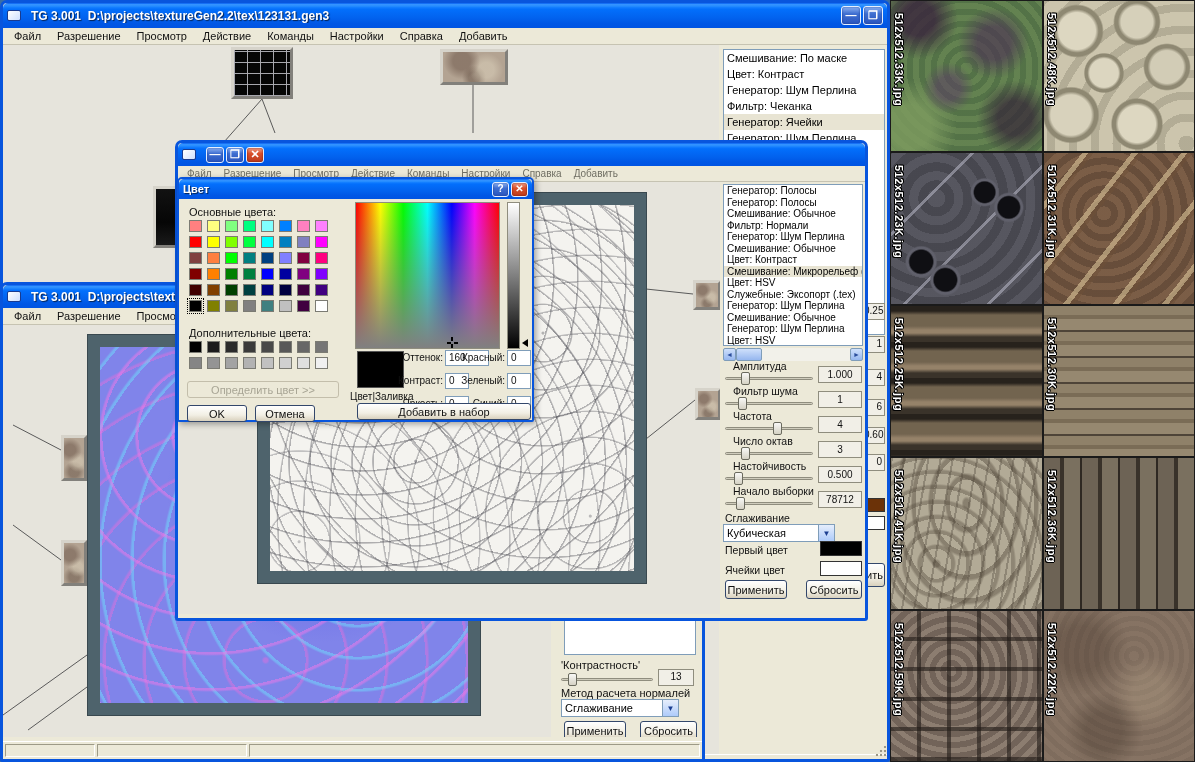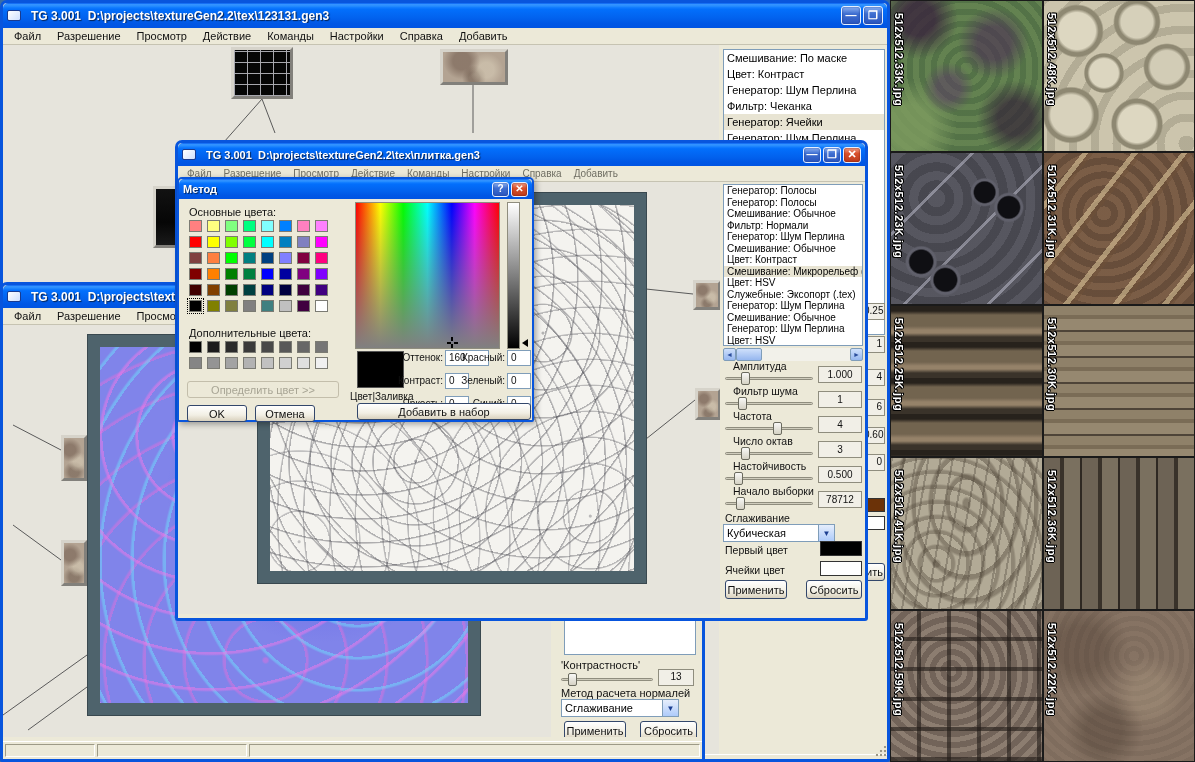--- a/index.html
+++ b/index.html
@@ -128,21 +128,21 @@
   .tx-dark { background:linear-gradient(180deg,#121212,#060606 60%,#1a1a1a); }
 
   
   #w1 { left:0; top:0; width:890px; height:762px; z-index:1; }
   #w1 .client { height:710px; }
   #w1-panel { left:716px; top:0; width:168px; height:710px; }
   #w1-list { position:absolute; left:720px; top:4px; width:162px; height:286px; }
   #w1-sliver { position:absolute; left:860px; top:0; width:22px; height:710px; }
   #w1-sliver .vbox { position:absolute; left:0; width:22px; height:17px; text-align:right; padding-right:2px; overflow:hidden; }
   #w1-sliver .colorwell { left:0; width:22px; height:14px; }
-  #w1-sliver .xpbtn { position:absolute; left:0; width:22px; height:18px; overflow:hidden; justify-content:flex-end; padding-right:1px; }
+  #w1-sliver .xpbtn { position:absolute; left:0; width:22px; height:24px; overflow:hidden; justify-content:flex-end; padding-right:1px; }
 
   
   #w3 { left:0; top:282px; width:705px; height:480px; z-index:2; }
   #w3 .client { height:412px; }
   #w3-image { left:85px; top:10px; width:392px; height:380px; }
   #w3-panel { left:548px; top:0; width:151px; height:412px; }
   #w3-list { position:absolute; left:561px; top:287px; width:132px; height:43px; }
   .flabel { position:absolute; font-size:11px; color:#111; white-space:nowrap; }
 
   
@@ -298,21 +298,20 @@
     <div class="statusbar">
       <div class="statuscell" style="width:90px"></div>
       <div class="statuscell" style="width:150px"></div>
       <div class="statuscell" style="flex:1"></div>
     </div>
   </div>
 
   <div class="window" id="w2">
     <div class="titlebar" style="height:23px">
       <div class="appicon"></div>
-      <div class="tl-title" style="font-size:11px">TG 3.001  D:\projects\textureGen2.2\tex\плитка.gen3</div>
       <div class="tbtns">
         <div class="tbtn" style="width:18px;height:16px">—</div>
         <div class="tbtn" style="width:18px;height:16px">❐</div>
         <div class="tbtn close" style="width:18px;height:16px">✕</div>
       </div>
     </div>
     <div class="menubar dim">
         <span class="menu-item">Файл</span>
         <span class="menu-item">Разрешение</span>
         <span class="menu-item">Просмотр</span>
@@ -419,21 +418,21 @@
       <div class="colorwell" id="w2-color1" style="left: 642px; top: 359px; width: 42px; height: 15px; background: rgb(0, 0, 0);"></div>
       <div class="flabel" style="left:547px;top:382px;font-size:10.5px">Ячейки цвет</div>
       <div class="colorwell" id="w2-color2" style="left: 642px; top: 379px; width: 42px; height: 15px; background: rgb(255, 255, 255);"></div>
       <div class="xpbtn" style="position:absolute;left:547px;top:398px;width:62px;height:19px">Применить</div>
       <div class="xpbtn" style="position:absolute;left:628px;top:398px;width:56px;height:19px">Сбросить</div>
     </div>
   </div>
 
   <div id="dialog">
     <div class="titlebar">
-      <div class="tl-title" style="font-size:11px">Метод</div>
+      <div class="tl-title" style="font-size:11px">Цвет</div>
       <div class="tbtns">
         <div class="tbtn">?</div>
         <div class="tbtn close">✕</div>
       </div>
     </div>
     <div class="flabel" style="left:10px;top:27px">Основные цвета:</div>
     <div class="grid8" style="left:10px;top:41px">
         <div class="swatch" style="background: rgb(255, 128, 128);"></div>
         <div class="swatch" style="background: rgb(255, 255, 128);"></div>
         <div class="swatch" style="background: rgb(128, 255, 128);"></div>

